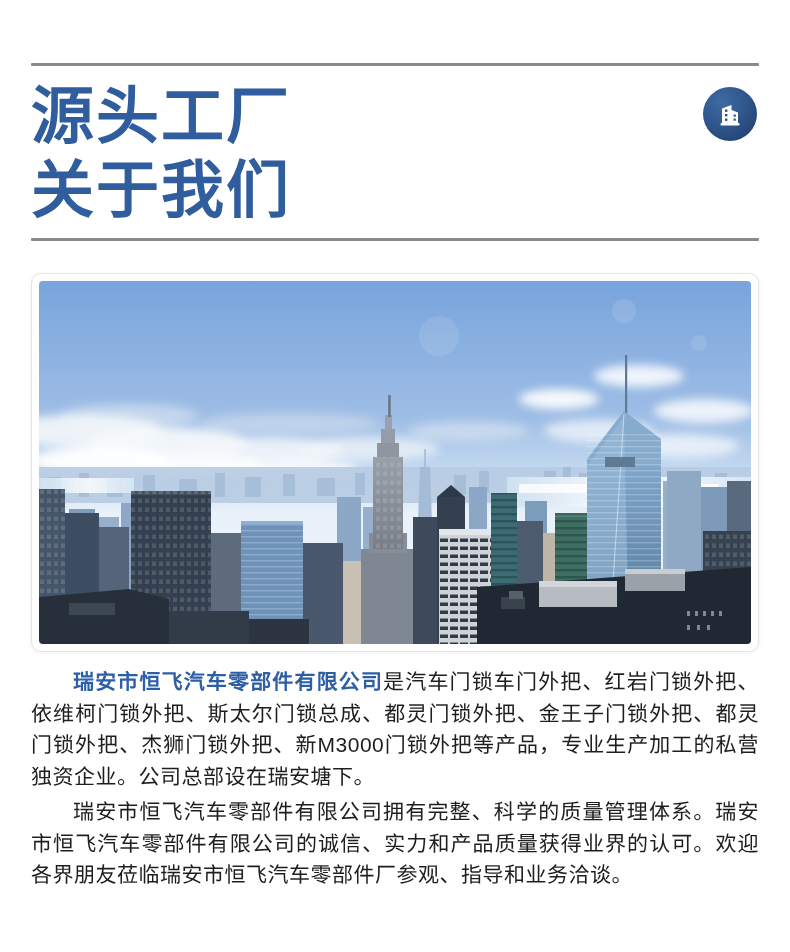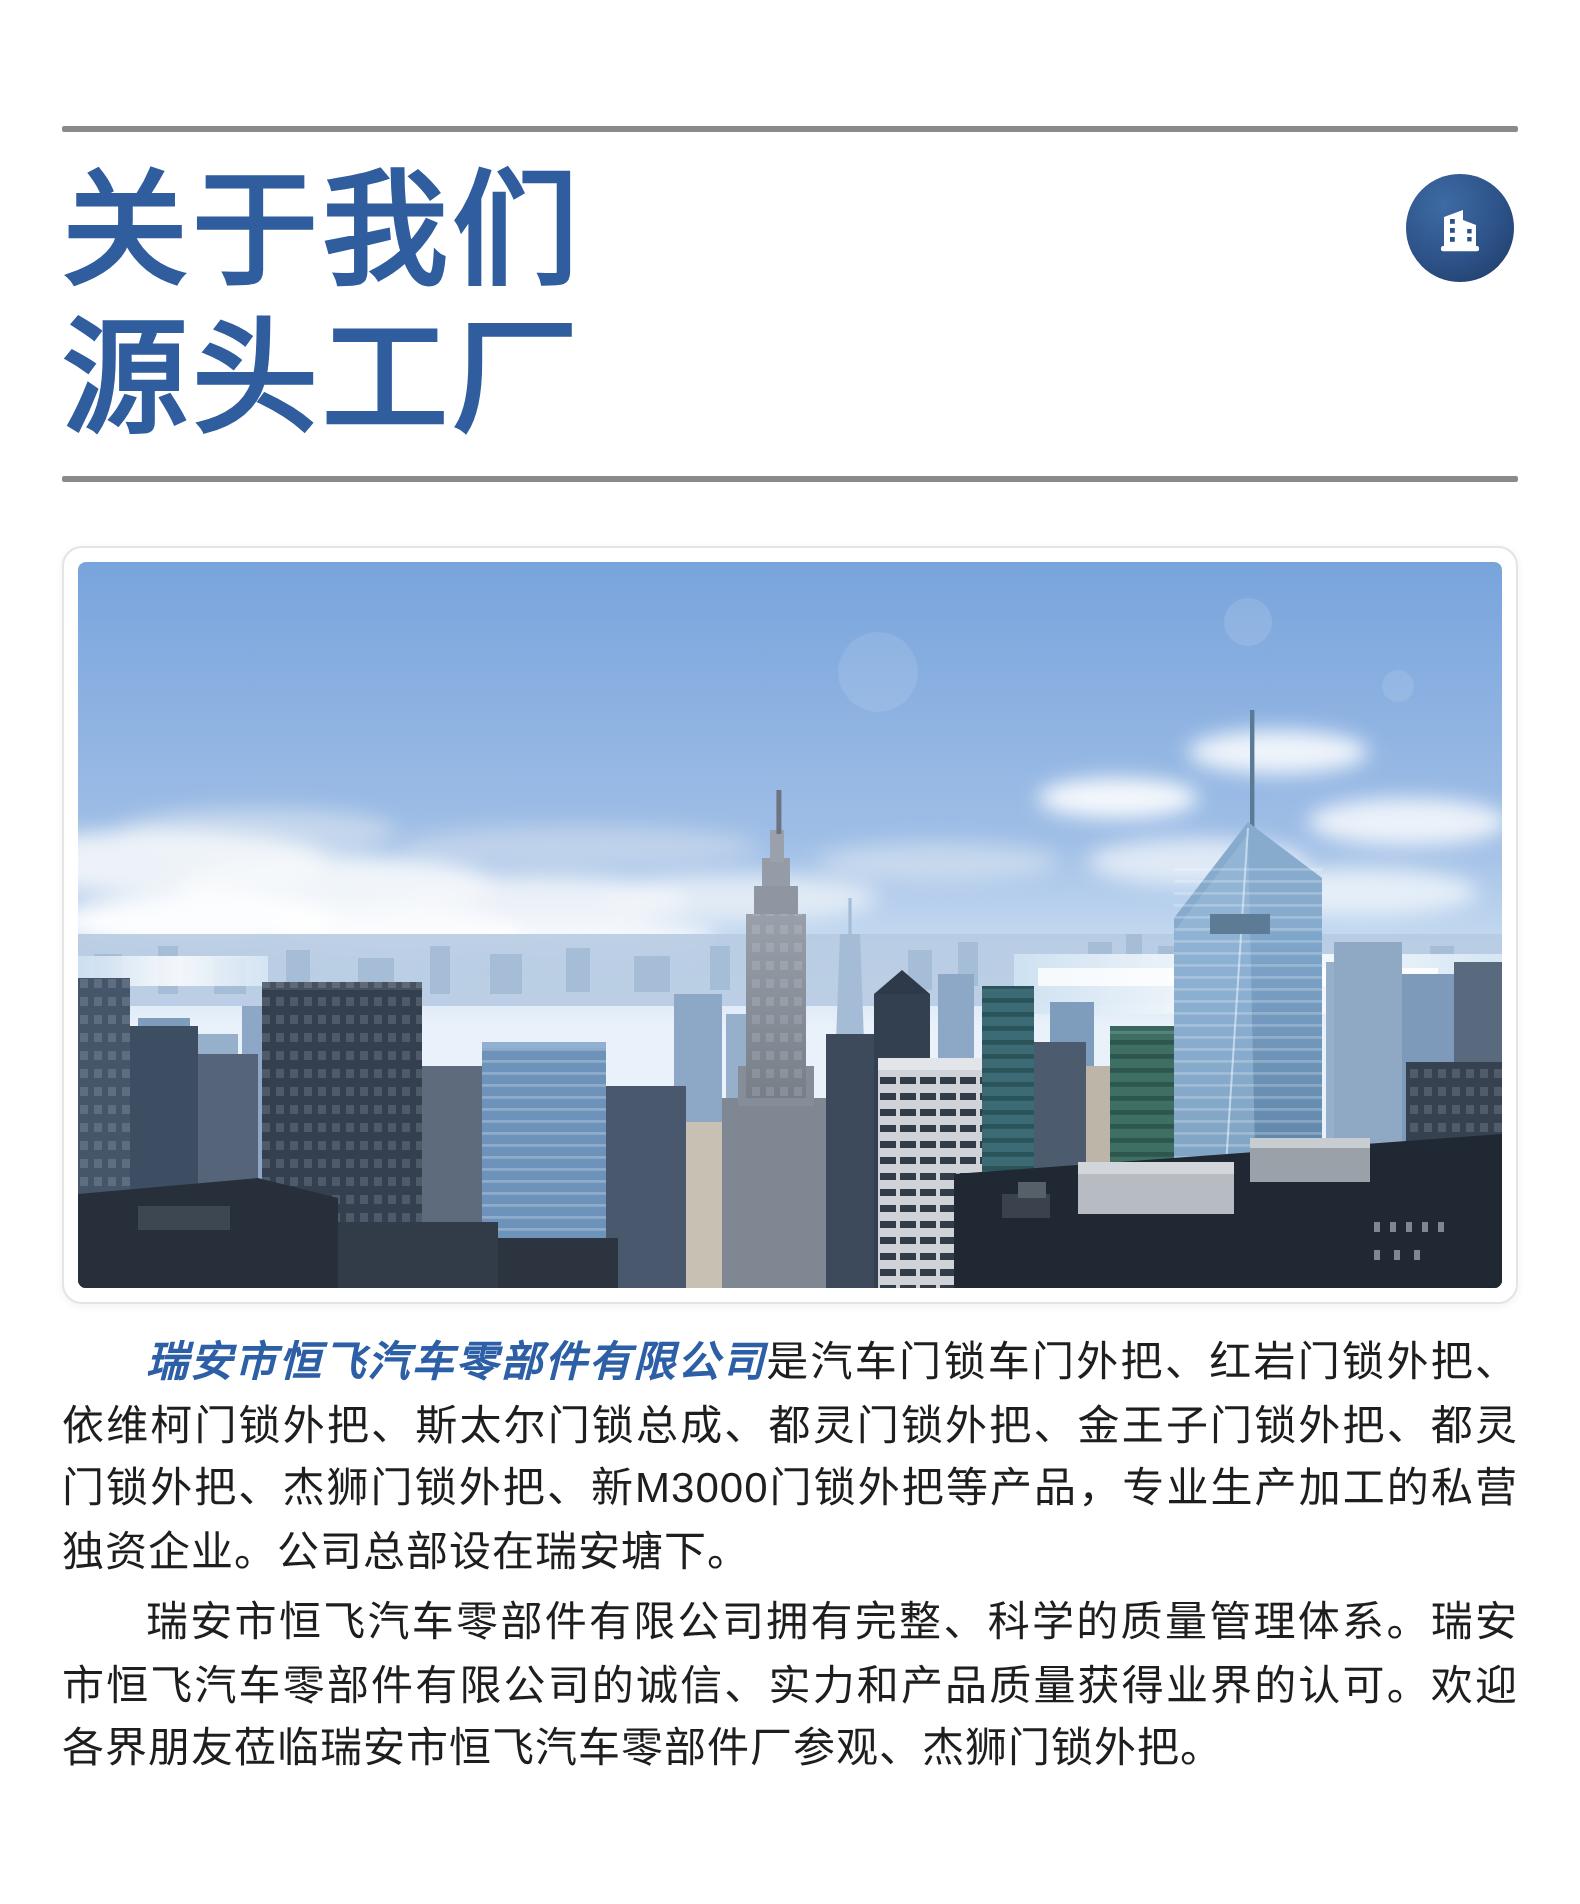--- a/index.html
+++ b/index.html
@@ -42,34 +42,34 @@
 
   .about {
     margin-top: 14px;
     font-size: 21px; line-height: 31.5px;
     color: #1e1e1e;
     text-align: justify;
     letter-spacing: 0.5px;
   }
   .about p { text-indent: 2em; }
   .about p + p { margin-top: 4px; }
-  .company-name { color: #2d5fa6; font-weight: bold; font-style: italic; }
+  .company-name { color: #2d5fa6; font-weight: bold; }
 </style>
 </head>
 <body>
 
 <div class="page">
   <div class="band">
 
     <div class="rule rule-top"></div>
 
     <div class="header-row">
       <h1 class="page-title">
+        <div>源头工厂</div>
         <div>关于我们</div>
-        <div>源头工厂</div>
       </h1>
       <div class="icon-badge">
         <svg width="30" height="30" viewBox="0 0 30 30" aria-hidden="true">
           <path d="M7 25 L7 9.5 L16.5 6 L16.5 11 L23 13.5 L23 25 Z" fill="#ffffff"></path>
           <rect x="5.5" y="24" width="19" height="2.6" rx="1" fill="#ffffff"></rect>
           <rect x="10" y="10.5" width="2.4" height="2.4" fill="#2d5288"></rect>
           <rect x="10" y="15" width="2.4" height="2.4" fill="#2d5288"></rect>
           <rect x="10" y="19.5" width="2.4" height="2.4" fill="#2d5288"></rect>
           <rect x="18.6" y="15.5" width="2.2" height="2.2" fill="#2d5288"></rect>
           <rect x="18.6" y="19.5" width="2.2" height="2.2" fill="#2d5288"></rect>
@@ -254,17 +254,17 @@
           <rect x="680" y="330" width="3" height="5"></rect>
             <rect x="648" y="344" width="3" height="5"></rect>
           <rect x="658" y="344" width="3" height="5"></rect>
             <rect x="668" y="344" width="3" height="5"></rect>
         </g>
       </svg>
     </figure>
 
     <section class="about">
       <p><span class="company-name">瑞安市恒飞汽车零部件有限公司</span><span>是汽车门锁车门外把、红岩门锁外把、依维柯门锁外把、斯太尔门锁总成、都灵门锁外把、金王子门锁外把、都灵门锁外把、杰狮门锁外把、新M3000门锁外把等产品，专业生产加工的私营独资企业。公司总部设在瑞安塘下。</span></p>
-      <p>瑞安市恒飞汽车零部件有限公司拥有完整、科学的质量管理体系。瑞安市恒飞汽车零部件有限公司的诚信、实力和产品质量获得业界的认可。欢迎各界朋友莅临瑞安市恒飞汽车零部件厂参观、杰狮门锁外把。</p>
+      <p>瑞安市恒飞汽车零部件有限公司拥有完整、科学的质量管理体系。瑞安市恒飞汽车零部件有限公司的诚信、实力和产品质量获得业界的认可。欢迎各界朋友莅临瑞安市恒飞汽车零部件厂参观、指导和业务洽谈。</p>
     </section>
 
   </div>
 </div>
 
 </body></html>

